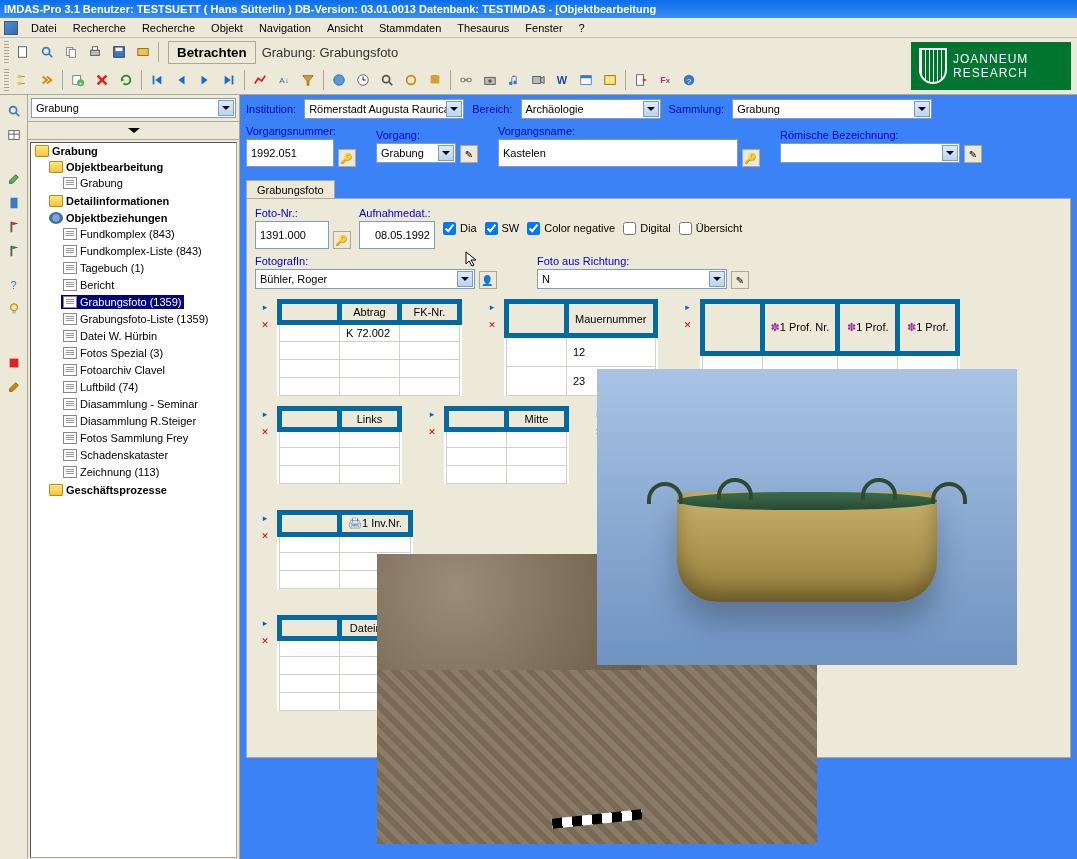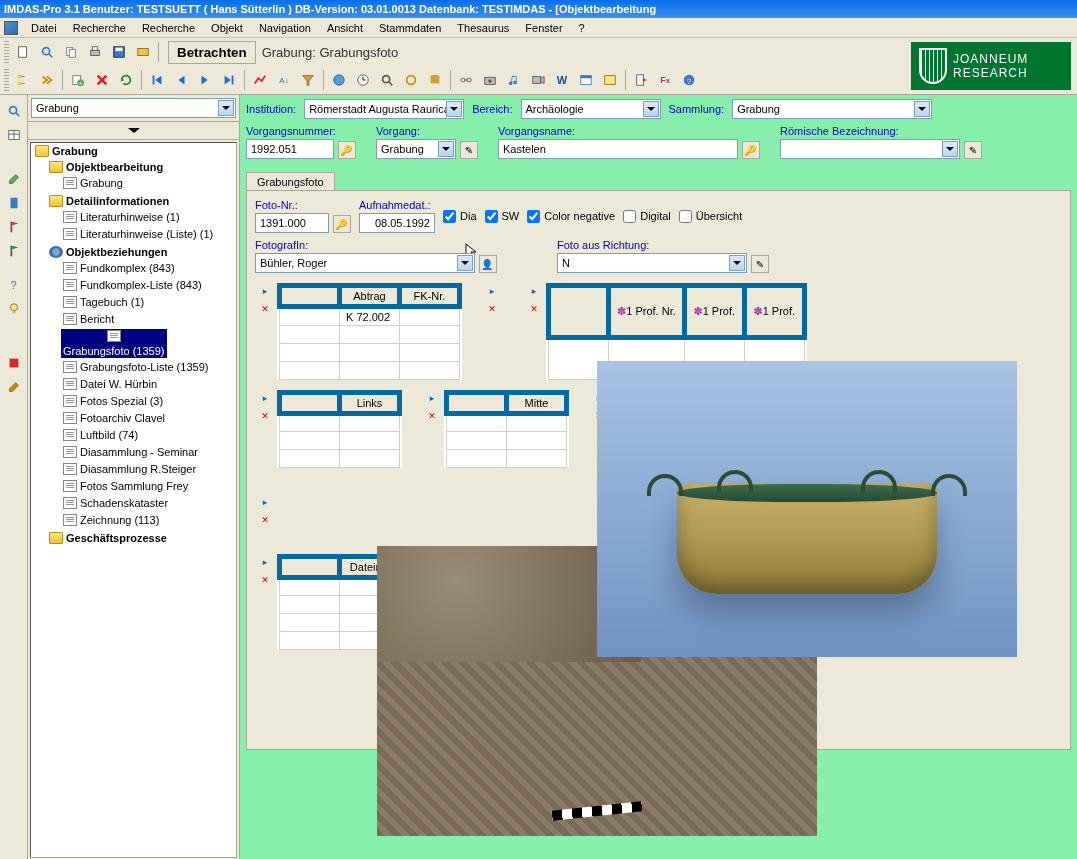--- a/index.html
+++ b/index.html
@@ -35,33 +35,33 @@
 .combo .arrow { position: absolute; right: 1px; top: 1px; width: 16px; height: 16px; background: linear-gradient(to bottom,#dbeaf9,#b9d5f1); border: 1px solid #7f9db9; display: flex; align-items: center; justify-content: center; }
 .combo .arrow::after { content: ""; border-left: 4px solid transparent; border-right: 4px solid transparent; border-top: 4px solid #000; }
 .nav-drop { height: 18px; background: #ece9d8; display: flex; justify-content: center; align-items: center; border-bottom: 1px solid #aca899; }
 .nav-drop .tri { border-left: 6px solid transparent; border-right: 6px solid transparent; border-top: 5px solid #000; }
 
 .tree { flex: 1; background: #fff; border: 1px inset #aca899; margin: 2px; overflow: auto; font-size: 11px; }
 .tree ul { list-style: none; padding-left: 14px; }
 .tree > ul { padding-left: 2px; }
 .tree li { padding: 1px 0; white-space: nowrap; }
 .tree .node { display: inline-flex; align-items: center; gap: 3px; padding: 1px 2px; }
-.tree .node.selected { background: #000080; color: #fff; flex-direction: column; }
+.tree .node.selected { background: #000080; color: #fff; }
 .tree .ic { width: 14px; height: 12px; display: inline-block; }
 .ic-folder { background: linear-gradient(to bottom,#ffe77c,#f3c43d); border: 1px solid #b59018; border-radius: 1px; }
 .ic-folder-open { background: linear-gradient(to bottom,#ffe77c,#f3c43d); border: 1px solid #b59018; border-radius: 1px; position: relative; }
 .ic-doc { background: #fff; border: 1px solid #888; position: relative; width: 11px; }
 .ic-doc::before { content:""; position:absolute; left:2px; top:2px; right:2px; height:1px; background:#999; box-shadow: 0 2px 0 #999, 0 4px 0 #999; }
 .ic-gear { background: radial-gradient(circle,#7aa6d4 40%,#3b6fa5 42%); border-radius: 50%; }
 
-.content { flex: 1; background: #86efac; overflow: hidden; position: relative; padding: 4px 6px; }
+.content { flex: 1; background: #3b82f6; overflow: hidden; position: relative; padding: 4px 6px; }
 
 .field-row { display: flex; align-items: center; gap: 8px; margin-bottom: 6px; flex-wrap: wrap; }
 .fld-label { color: #0000cc; font-size: 11px; }
-.textbox { border: 1px solid #7f9db9; background: #fff; height: 20px; padding: 0 4px; font-size: 11px; display: inline-flex; align-items: center; }
+.textbox { border: 1px solid #7f9db9; background: #fff; height: 28px; padding: 0 4px; font-size: 11px; display: inline-flex; align-items: center; }
 .mini-btn { width: 18px; height: 18px; border: 1px solid #aca899; background: #ece9d8; display: inline-flex; align-items: center; justify-content: center; font-size: 10px; }
 
 .tabset { margin-top: 12px; }
 .tab { display: inline-block; border: 1px solid #aca899; border-bottom: none; background: #ece9d8; padding: 3px 10px; font-size: 11px; position: relative; top: 1px; }
 .tab-body { border: 1px solid #aca899; background: #ece9d8; padding: 8px; min-height: 560px; position: relative; }
 
 .check { display: inline-flex; align-items: center; gap: 4px; }
 .check input { margin: 0; }
 
 .grid-group { display: flex; gap: 20px; margin-top: 10px; flex-wrap: wrap; }
@@ -401,30 +401,20 @@
                   <li><span class="node">
                       <span class="ic ic-doc"></span>
                       <span>Grabung</span>
                     </span></li>
                 </ul>
             </li>
             <li><span class="node">
                   <span class="ic ic-folder-open"></span>
                   <b>Detailinformationen</b>
                 </span>
-              <ul>
-                <li><span class="node">
-                      <span class="ic ic-doc"></span>
-                      <span>Literaturhinweise (1)</span>
-                    </span></li>
-                <li><span class="node">
-                      <span class="ic ic-doc"></span>
-                      <span>Literaturhinweise (Liste) (1)</span>
-                    </span></li>
-              </ul>
             </li>
             <li><span class="node">
                   <span class="ic ic-gear"></span>
                   <b>Objektbeziehungen</b>
                 </span>
               <ul>
                 <li><span class="node">
                       <span class="ic ic-doc"></span>
                       <span>Fundkomplex (843)</span>
                     </span></li>
@@ -588,21 +578,21 @@
           <label class="check">
               <input type="checkbox" style="">
               <span>Übersicht</span>
             </label>
         </div>
 
         <svg style="position:absolute; left:218px; top:52px; pointer-events:none;" width="16" height="16">
             <polygon points="1,1 1,13 4,10 7,15 9,14 6,9 11,9" fill="#fff" stroke="#000"></polygon>
           </svg>
 
-        <div class="field-row" style="gap:60px; margin-top:6px;">
+        <div class="field-row" style="gap:40px; margin-top:6px;">
           <div class="field-block">
             <span class="fld-label">FotografIn:</span>
             <div class="inline-row">
               <div class="combo" style="width:220px">
                   <span>Bühler, Roger</span>
                   <span class="arrow"></span>
                 </div>
               <span class="mini-btn">👤</span>
             </div>
           </div>
@@ -652,20 +642,36 @@
                     <td></td>
                   </tr>
             </tbody>
               </table>
           </div>
           <div class="mini-grid">
             <div class="grid-btn-col">
                 <span class="tb-btn gb-add">▸</span>
                 <span class="tb-btn gb-del">✕</span>
               </div>
+            <table class="data">
+              <tbody>
+                  <tr>
+                    <th style="width:16px"></th>
+                    <th>Mauernummer</th>
+                  </tr>
+              <tr>
+                    <td></td>
+                    <td>12</td>
+                  </tr>
+              <tr>
+                    <td></td>
+                    <td>23</td>
+                  </tr>
+            </tbody>
+              </table>
           </div>
           <div class="mini-grid">
             <div class="grid-btn-col">
                 <span class="tb-btn gb-add">▸</span>
                 <span class="tb-btn gb-del">✕</span>
               </div>
             <table class="data">
               <tbody>
                   <tr>
                     <th style="width:16px"></th>
@@ -756,20 +762,40 @@
               </table>
           </div>
         </div>
 
         <div class="grid-group" style="margin-top:26px;">
           <div class="mini-grid">
             <div class="grid-btn-col">
                 <span class="tb-btn gb-add">▸</span>
                 <span class="tb-btn gb-del">✕</span>
               </div>
+            <table class="data">
+                <tbody>
+                  <tr>
+                    <th style="width:16px"></th>
+                    <th><span style="color:#3a7ac4">🖨</span><span>1</span> <span>Inv.Nr.</span></th>
+                  </tr>
+                  <tr>
+                    <td></td>
+                    <td></td>
+                  </tr>
+                  <tr>
+                    <td></td>
+                    <td></td>
+                  </tr>
+                  <tr>
+                    <td></td>
+                    <td></td>
+                  </tr>
+                </tbody>
+              </table>
           </div>
         </div>
 
         <div class="grid-group" style="margin-top:26px;">
           <div class="mini-grid">
             <div class="grid-btn-col">
                 <span class="tb-btn gb-add">▸</span>
                 <span class="tb-btn gb-del">✕</span>
               </div>
             <table class="data">

